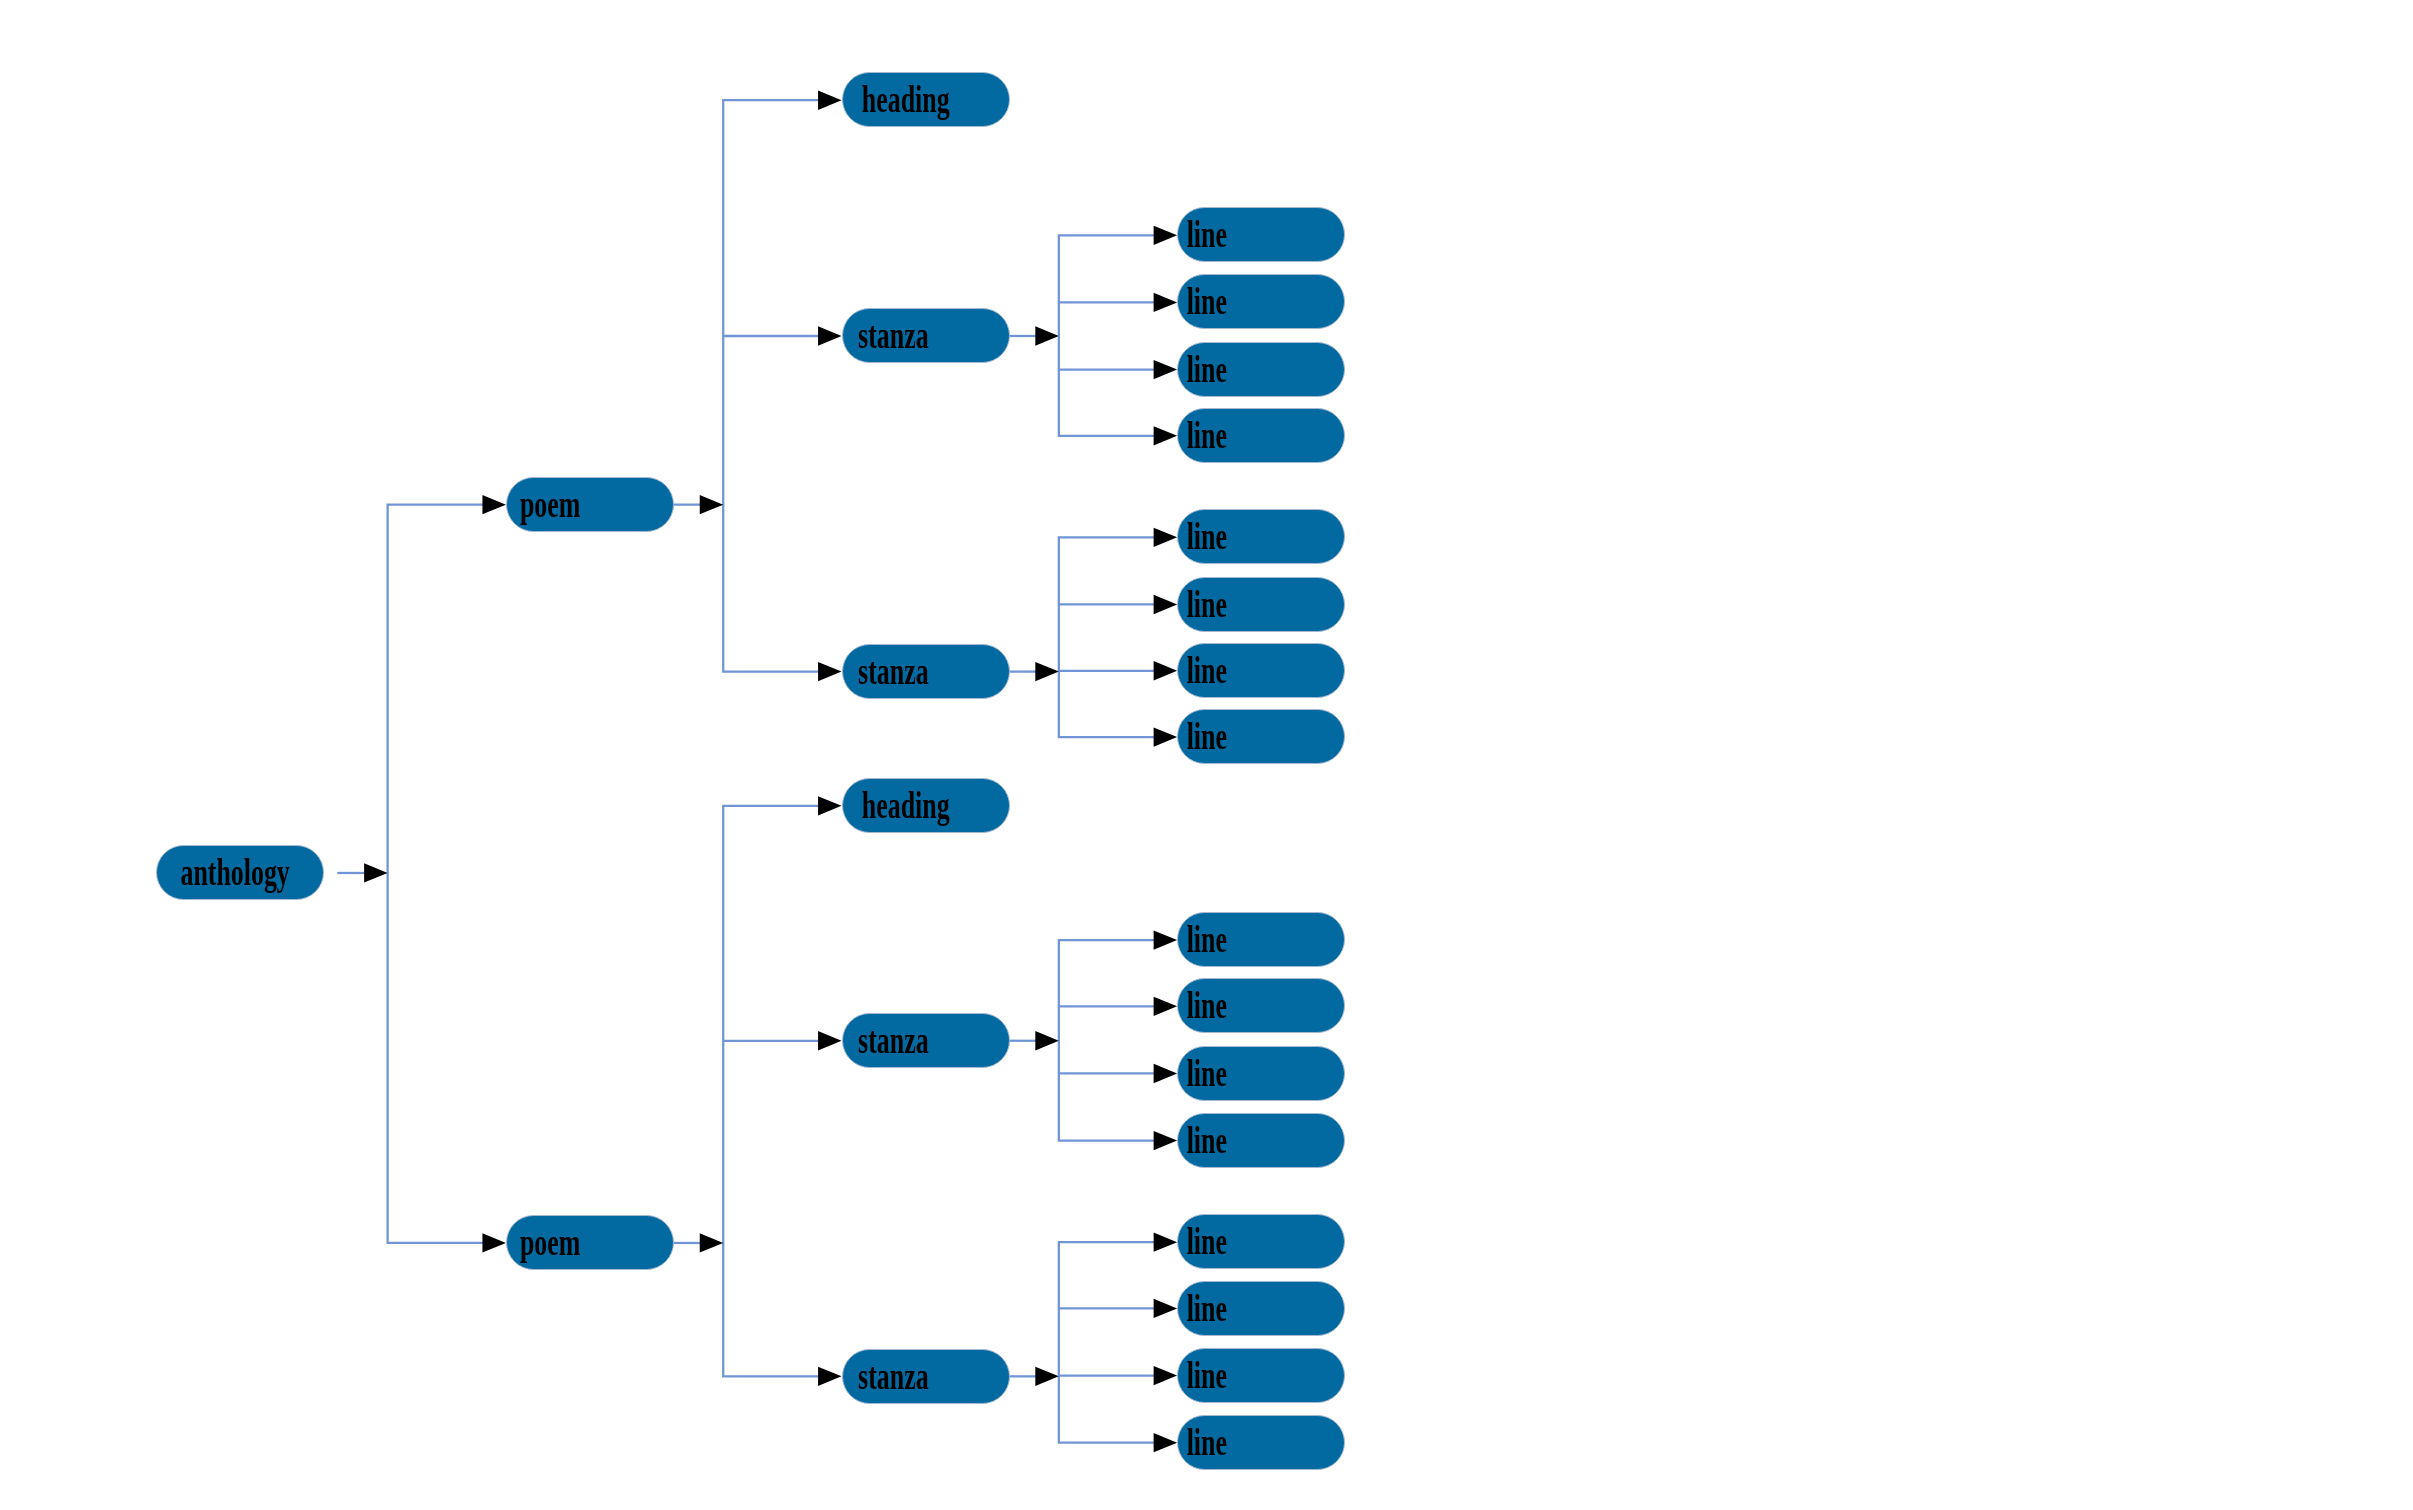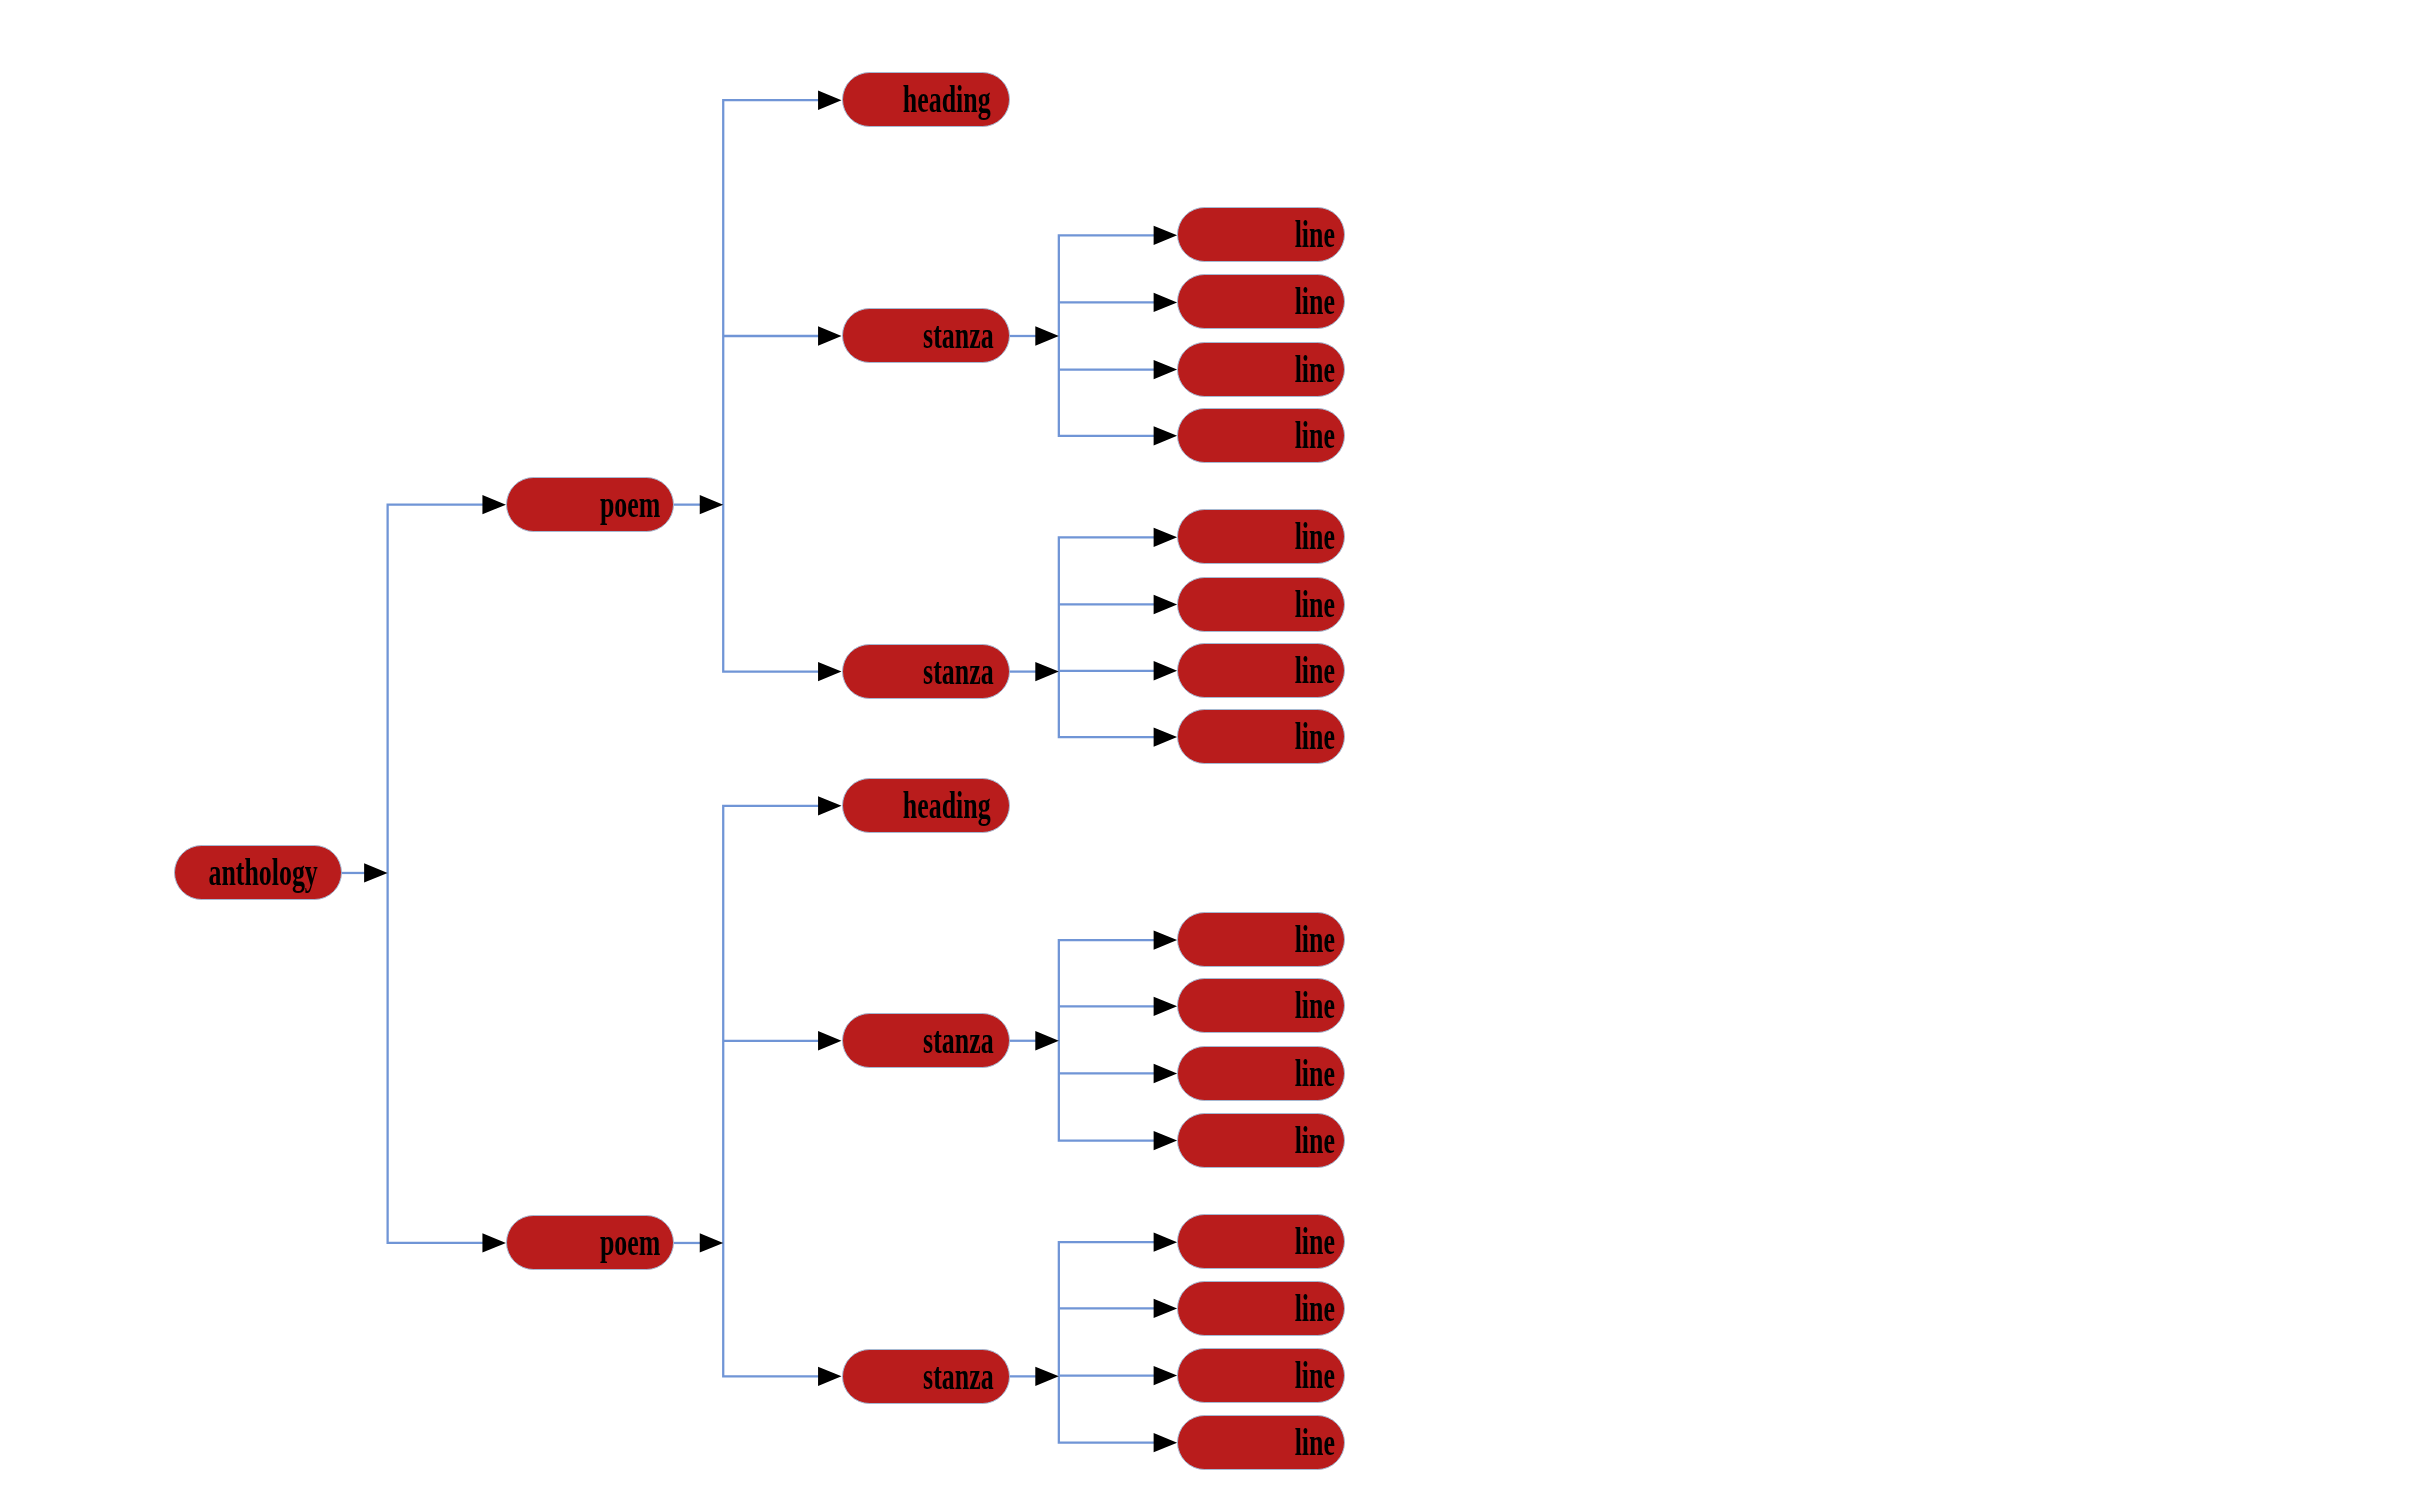--- a/index.html
+++ b/index.html
@@ -4,23 +4,23 @@
 <style>
   html,body{margin:0;padding:0;}
   body{
     width:2413px;height:1511px;position:relative;background:#ffffff;
     overflow:hidden;font-family:"Liberation Serif", serif;
   }
   #canvas{position:absolute;left:0;top:0;width:2413px;height:1511px;}
   svg.edges{position:absolute;left:0;top:0;}
   .node{
     position:absolute;width:168px;height:55px;
-    background:#b91c1c;border:0.8px solid #a6b9d2;border-radius:28.5px;
+    background:#0369a1;border:0.8px solid #a6b9d2;border-radius:28.5px;
     box-sizing:border-box;
-    display:flex;align-items:center;justify-content:flex-end;
+    display:flex;align-items:center;justify-content:flex-start;
   }
   .lbl{
     font-weight:bold;font-size:37px;color:#000000;line-height:1;
     white-space:nowrap;transform:scaleX(0.70);transform-origin:center center;
     letter-spacing:0px;
   }
 </style>
 </head>
 <body>
 
@@ -91,21 +91,21 @@
       <polygon points="1403,1199 1375,1187.5 1375,1210.5"></polygon>
       <polygon points="1403,1279 1375,1267.5 1375,1290.5"></polygon>
       <polygon points="1403,1359 1375,1347.5 1375,1370.5"></polygon>
       <polygon points="1403,1480 1375,1468.5 1375,1491.5"></polygon>
       <polygon points="1403,1559 1375,1547.5 1375,1570.5"></polygon>
       <polygon points="1403,1639 1375,1627.5 1375,1650.5"></polygon>
       <polygon points="1403,1719 1375,1707.5 1375,1730.5"></polygon>
     </g>
   </svg>
 
-  <div class="node" style="left:174px;top:845px">
+  <div class="node" style="left:156px;top:845px">
     <span class="lbl">anthology</span>
   </div>
 
   <div class="node" style="left:506px;top:477px">
     <span class="lbl">poem</span>
   </div>
   <div class="node" style="left:506px;top:1215px">
     <span class="lbl">poem</span>
   </div>
 

